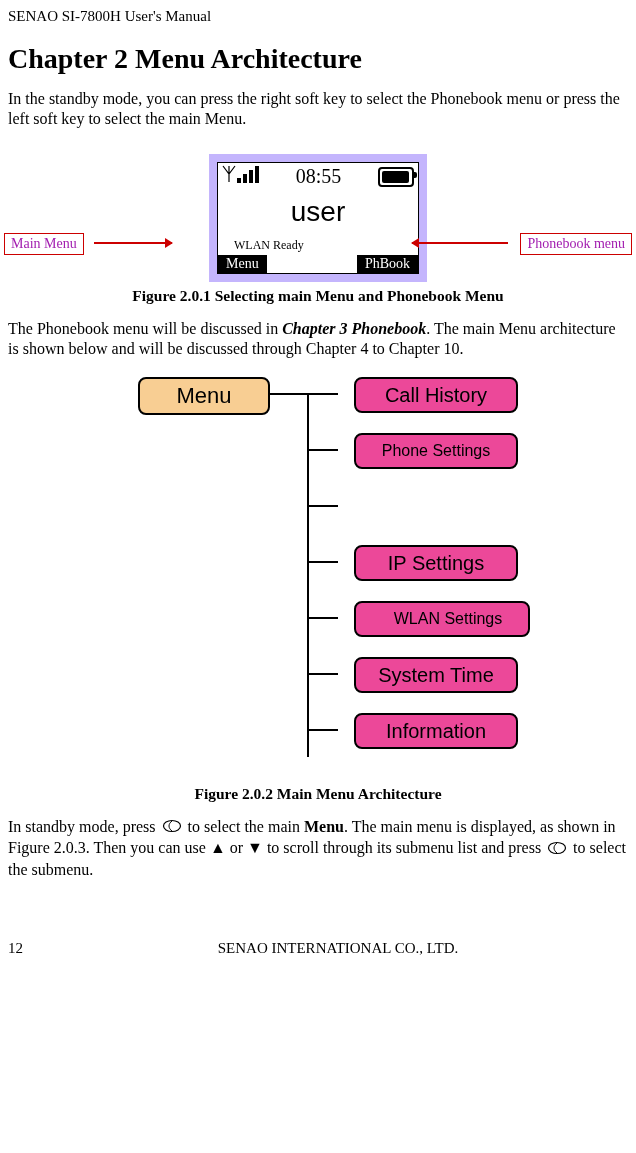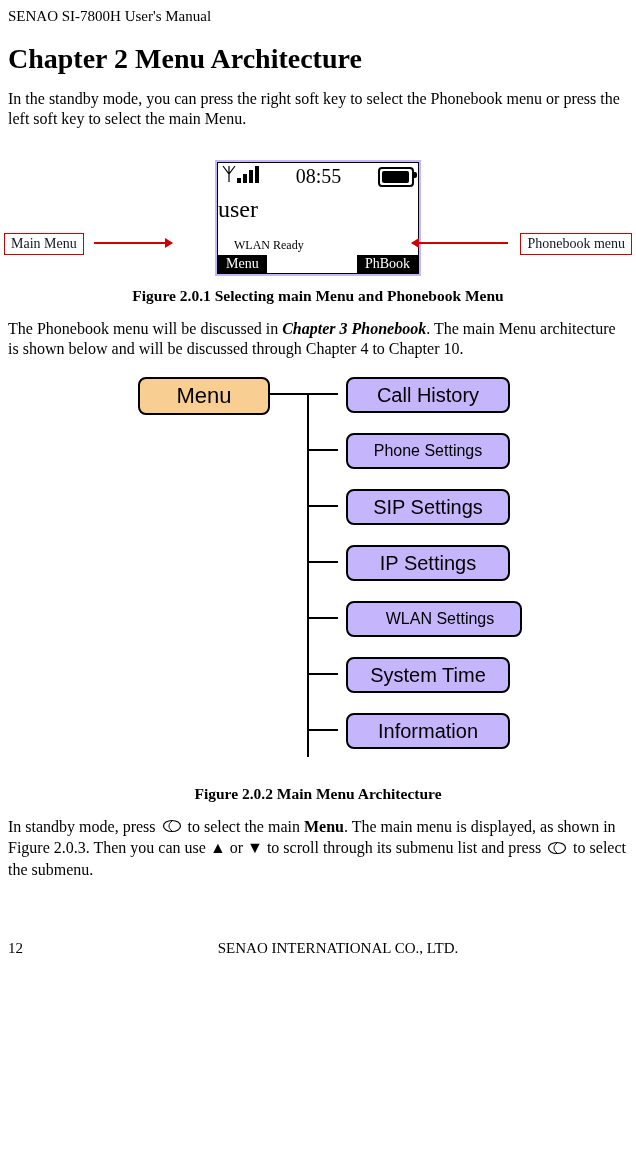--- a/index.html
+++ b/index.html
@@ -38,21 +38,21 @@
   .screen-row {
     display: flex;
     align-items: center;
     justify-content: center;
     margin: 10px 0 4px 0;
     position: relative;
     height: 140px;
   }
   .red-label {
     border: 1px solid #c00;
-    color: #0f172a;
+    color: #a21caf;
     font-size: 14px;
     padding: 2px 6px;
     background: #fff;
   }
   .arrow-red {
     height: 2px;
     background: #c00;
     position: relative;
   }
   .arrow-red.right::after {
@@ -66,21 +66,21 @@
   .arrow-red.left::after {
     content: "";
     position: absolute;
     left: -1px; top: -4px;
     border-right: 8px solid #c00;
     border-top: 5px solid transparent;
     border-bottom: 5px solid transparent;
   }
 
   .phone-frame {
-    border: 2px solid #c4b5fd;
+    border: 8px solid #c4b5fd;
     background: #fff;
     margin-top: 18px;
   }
   .phone-screen {
     border: 1px solid #000;
     width: 200px;
     height: 110px;
     position: relative;
     font-family: sans-serif;
     background: #fff;
@@ -89,22 +89,23 @@
     display: flex;
     align-items: flex-start;
     justify-content: space-between;
     padding: 2px 4px 0 4px;
   }
   .ps-time {
     font-family: serif;
     font-size: 20px;
   }
   .ps-user {
-    font-family: Liberation Serif, serif;
-    font-size: 24px;
+    font-family: Liberation Sans, sans-serif;
+    font-size: 28px;
+    text-align: center;
     margin-top: 8px;
   }
   .ps-wlan {
     font-family: serif;
     font-size: 12px;
     position: absolute;
     bottom: 20px;
     left: 16px;
   }
   .ps-btm {
@@ -171,22 +172,22 @@
     background: #fff;
   }
   .chart-menu {
     left: 0; top: 0;
     width: 128px; height: 34px;
     font-size: 22px;
     background: #f8ce93;
   }
   .chart-child {
     width: 160px; height: 32px;
-    left: 208px;
-    background: #c4b5fd;
+    left: 216px;
+    background: #ec4899;
   }
   .chart-child.small { font-size: 16px; }
   .chart-child.big   { font-size: 20px; }
 
   
   .chart-svg {
     position: absolute; inset: 0;
     width: 100%; height: 100%;
   }
 
@@ -266,21 +267,20 @@
     <path d="M170 185 H200" stroke="#000" stroke-width="2" fill="none"></path>
     <path d="M170 241 H200" stroke="#000" stroke-width="2" fill="none"></path>
     <path d="M170 297 H200" stroke="#000" stroke-width="2" fill="none"></path>
     <path d="M170 353 H200" stroke="#000" stroke-width="2" fill="none"></path>
     <path d="M170 380 H200" stroke="#000" stroke-width="0" fill="none"></path>
   </svg>
   <div class="chart-node chart-menu">Menu</div>
 
   <div class="chart-node chart-child big" style="top:0px;">Call History</div>
   <div class="chart-node chart-child small" style="top:56px;">Phone Settings</div>
-  <div class="chart-node chart-child big" style="top:112px;">SIP Settings</div>
   <div class="chart-node chart-child big" style="top:168px;">IP Settings</div>
   <div class="chart-node chart-child small" style="top:224px;padding-left:12px;">WLAN Settings</div>
   <div class="chart-node chart-child big" style="top:280px;">System Time</div>
   <div class="chart-node chart-child big" style="top:336px;">Information</div>
 </div>
 
 <div class="figcaption">Figure 2.0.2 Main Menu Architecture</div>
 
 <div class="para">
   <span>In standby mode, press </span>

